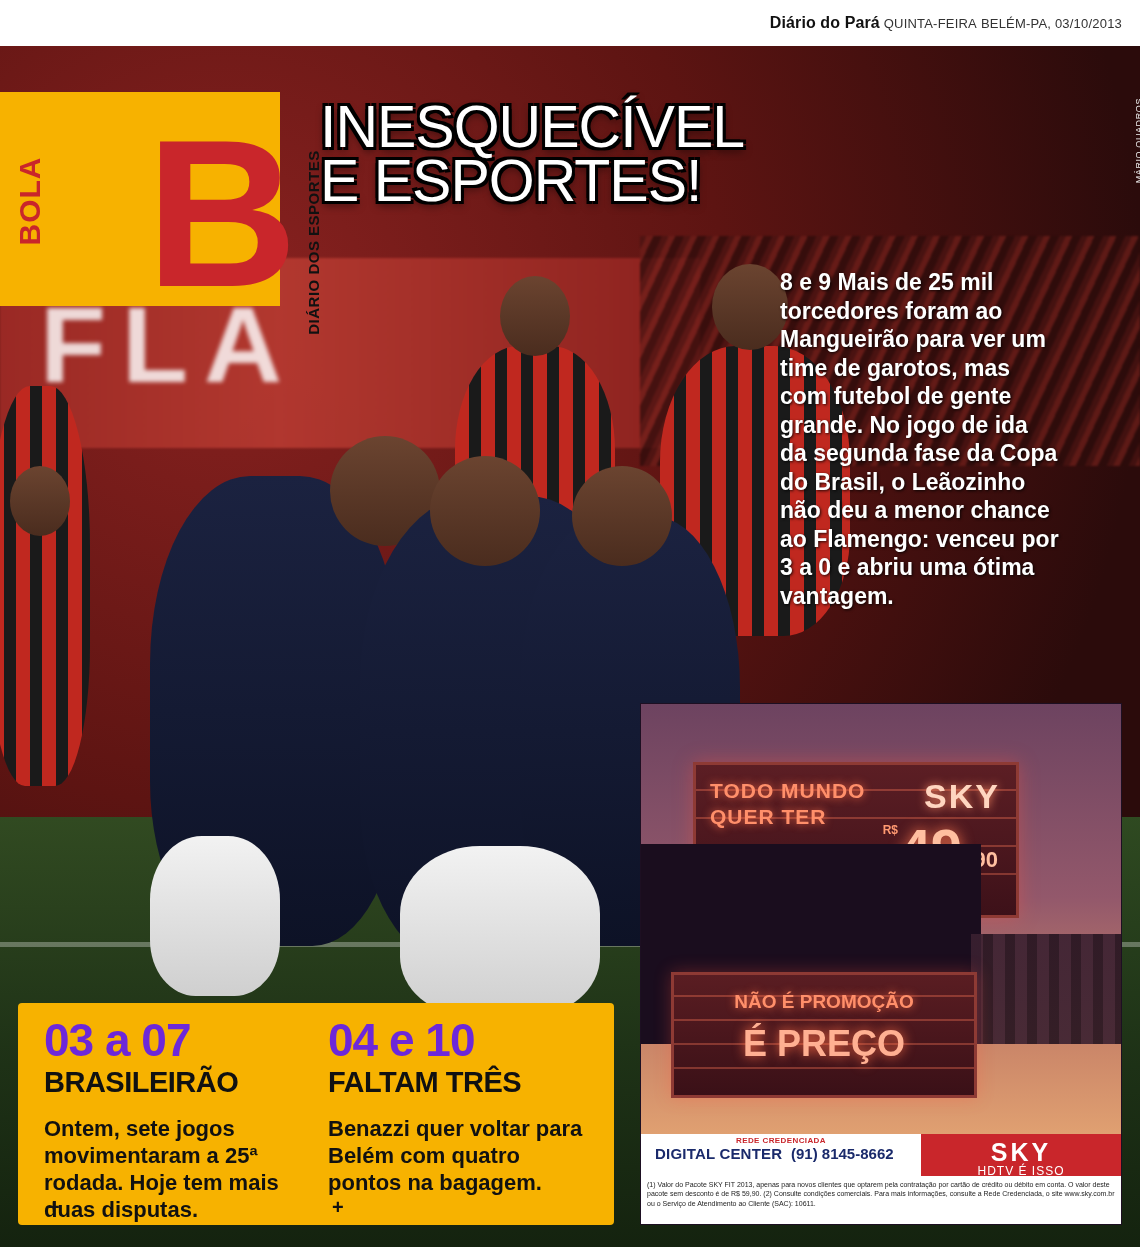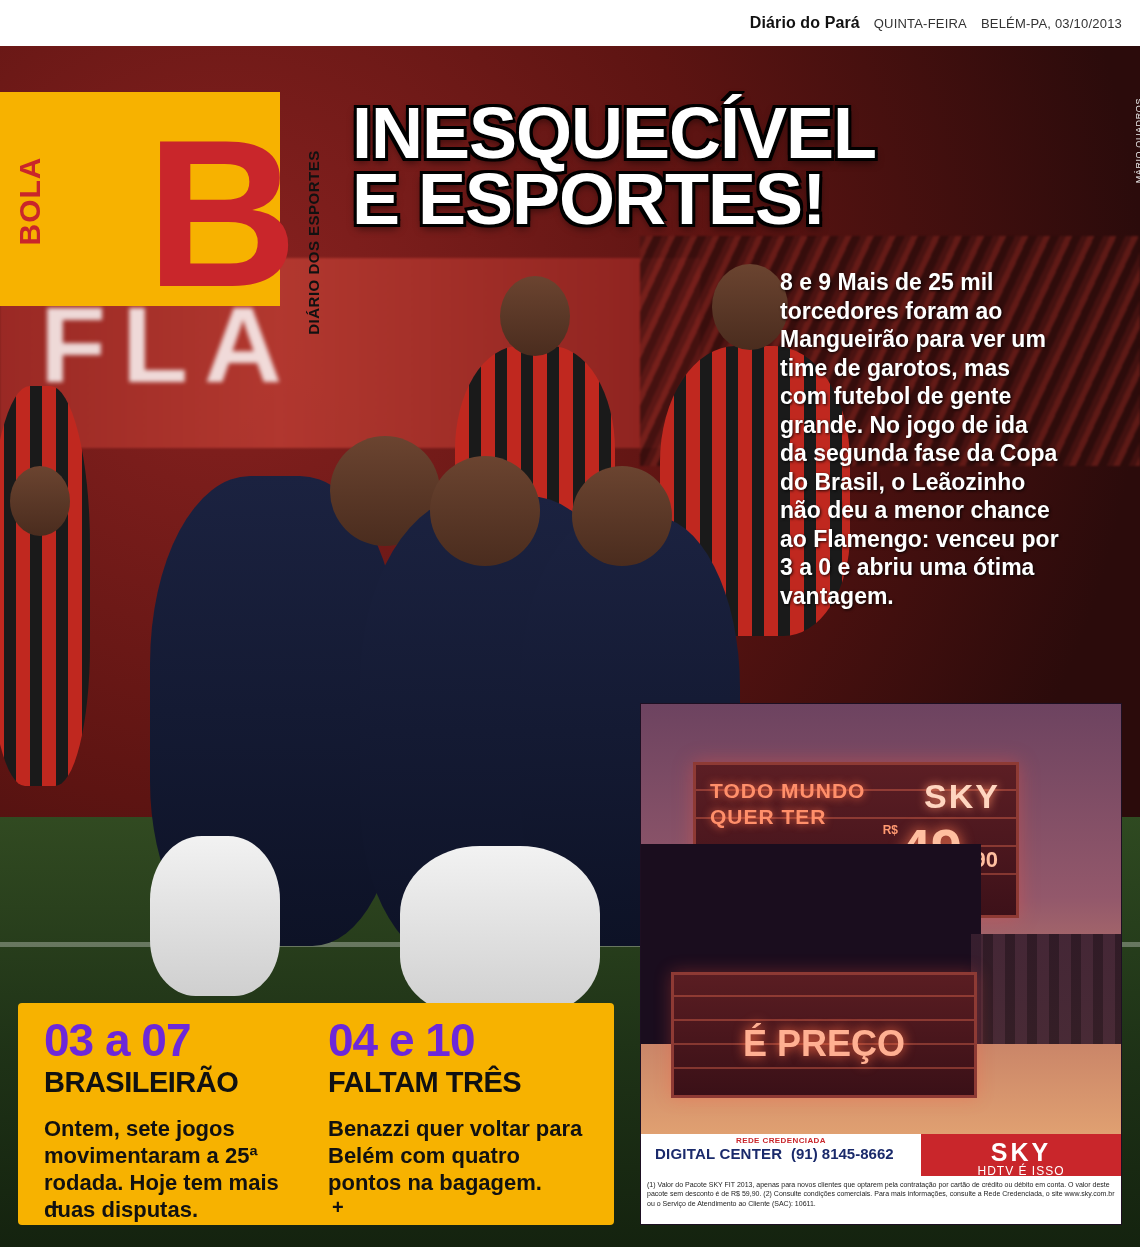--- a/index.html
+++ b/index.html
@@ -12,21 +12,21 @@
   }
   .page{position:relative;width:1140px;height:1247px;overflow:hidden;background:#fff;}
 
   
   .masthead{
     position:absolute;left:0;top:0;width:1140px;height:46px;
     background:#ffffff;
   }
   .masthead-inner{
     position:absolute;right:18px;top:14px;
-    display:flex;align-items:baseline;gap:14px;
+    display:flex;align-items:baseline;gap:4px;
     font-size:15px;color:#111;
   }
   .mh-title{font-weight:bold;font-size:16px;letter-spacing:.1px;}
   .mh-day{font-size:13px;color:#333;letter-spacing:.2px;}
   .mh-date{font-size:13px;color:#333;letter-spacing:.2px;}
 
   
   .photo{
     position:absolute;left:0;top:46px;width:1140px;height:1201px;
     background:
@@ -88,26 +88,25 @@
   }
   .flag-sub-text{
     position:absolute;left:-76px;top:96px;width:214px;
     transform:rotate(-90deg);transform-origin:center;
     text-align:center;color:#111;font-weight:bold;font-size:15px;letter-spacing:.5px;
   }
 
   
   .headline{
     position:absolute;left:320px;top:54px;width:760px;
-    color:#ffffff;font-weight:bold;font-size:72px;line-height:.92;
+    color:#ffffff;font-weight:normal;font-size:59px;line-height:.92;
     letter-spacing:-1px;
     text-shadow:
       -3px -3px 0 #000, 3px -3px 0 #000, -3px 3px 0 #000, 3px 3px 0 #000,
       0 4px 8px rgba(0,0,0,.6);
-    margin-left: 32px;
   }
   .headline .l2{display:block;}
 
   .credit{
     position:absolute;right:6px;top:52px;
     transform:rotate(-90deg);transform-origin:right top;
     font-size:9px;color:#eee;letter-spacing:.6px;white-space:nowrap;
   }
 
   
@@ -314,20 +313,21 @@
           <div class="bb-cents">,90</div>
           <div class="bb-from">A PARTIR DE</div>
         </div>
         <div class="ad-building"></div>
         <div class="ad-skyline"></div>
         <div class="billboard2">
           <div class="bb-line" style="top:20px;"></div>
           <div class="bb-line" style="top:44px;"></div>
           <div class="bb-line" style="top:68px;"></div>
           <div class="bb-line" style="top:92px;"></div>
+          <div class="bb2-t1">NÃO É PROMOÇÃO</div>
           <div class="bb2-t2">É PREÇO</div>
         </div>
       </div>
 
       <div class="ad-bar">
         <div class="ad-rede">REDE CREDENCIADA</div>
         <div class="ad-dc">DIGITAL CENTER</div>
         <div class="ad-phone">(91) 8145-8662</div>
         <div class="ad-site">SKY.COM.BR</div>
         <div class="ad-slogan">SKY. VOCÊ NA FRENTE, SEMPRE.</div>

